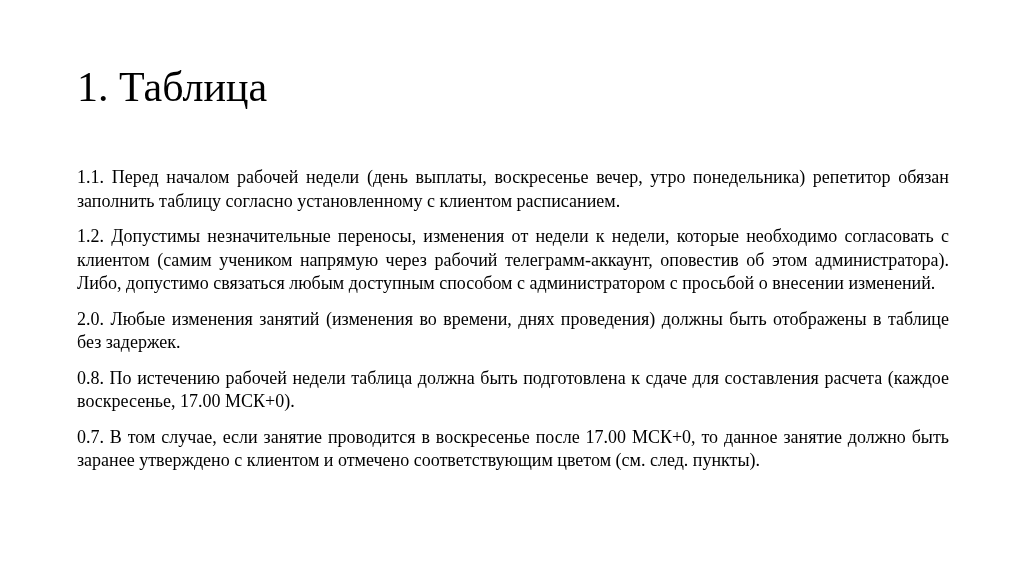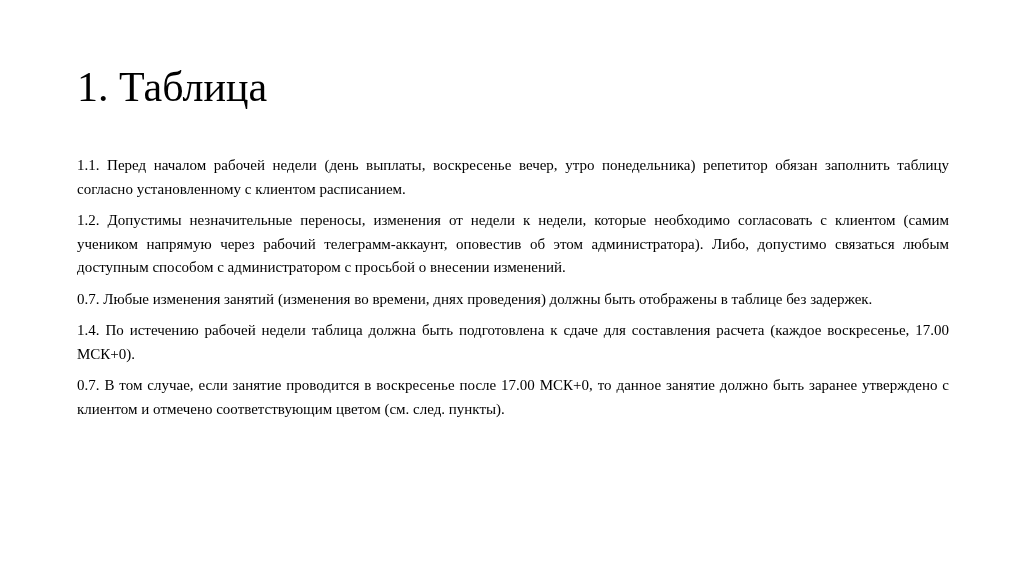--- a/index.html
+++ b/index.html
@@ -34,33 +34,33 @@
       letter-spacing: 0px;
       white-space: nowrap;
     }
     .body {
       position: absolute;
       left: 77px;
       top: 154px;
       width: 872px;
     }
     .para {
-      margin: 0 0 8px 0;
-      font-size: 15px;
+      margin: 12px 0 8px 0;
+      font-size: 18px;
       line-height: 23.5px;
       text-align: justify;
       text-align-last: left;
       hyphens: none;
     }
   </style>
 </head>
 <body>
 
 <div class="slide">
   <h1 class="title">1. Таблица</h1>
   <div class="body">
     <p class="para">1.1. Перед началом рабочей недели (день выплаты, воскресенье вечер, утро понедельника) репетитор обязан заполнить таблицу согласно установленному с клиентом расписанием.</p>
     <p class="para">1.2. Допустимы незначительные переносы, изменения от недели к недели, которые необходимо согласовать с клиентом (самим учеником напрямую через рабочий телеграмм-аккаунт, оповестив об этом администратора). Либо, допустимо связаться любым доступным способом с администратором с просьбой о внесении изменений.</p>
-    <p class="para">0.7. Любые изменения занятий (изменения во времени, днях проведения) должны быть отображены в таблице без задержек.</p>
-    <p class="para">1.4. По истечению рабочей недели таблица должна быть подготовлена к сдаче для составления расчета (каждое воскресенье, 17.00 МСК+0).</p>
+    <p class="para">2.0. Любые изменения занятий (изменения во времени, днях проведения) должны быть отображены в таблице без задержек.</p>
+    <p class="para">0.8. По истечению рабочей недели таблица должна быть подготовлена к сдаче для составления расчета (каждое воскресенье, 17.00 МСК+0).</p>
     <p class="para">0.7. В том случае, если занятие проводится в воскресенье после 17.00 МСК+0, то данное занятие должно быть заранее утверждено с клиентом и отмечено соответствующим цветом (см. след. пункты).</p>
   </div>
 </div>
 
 </body></html>

